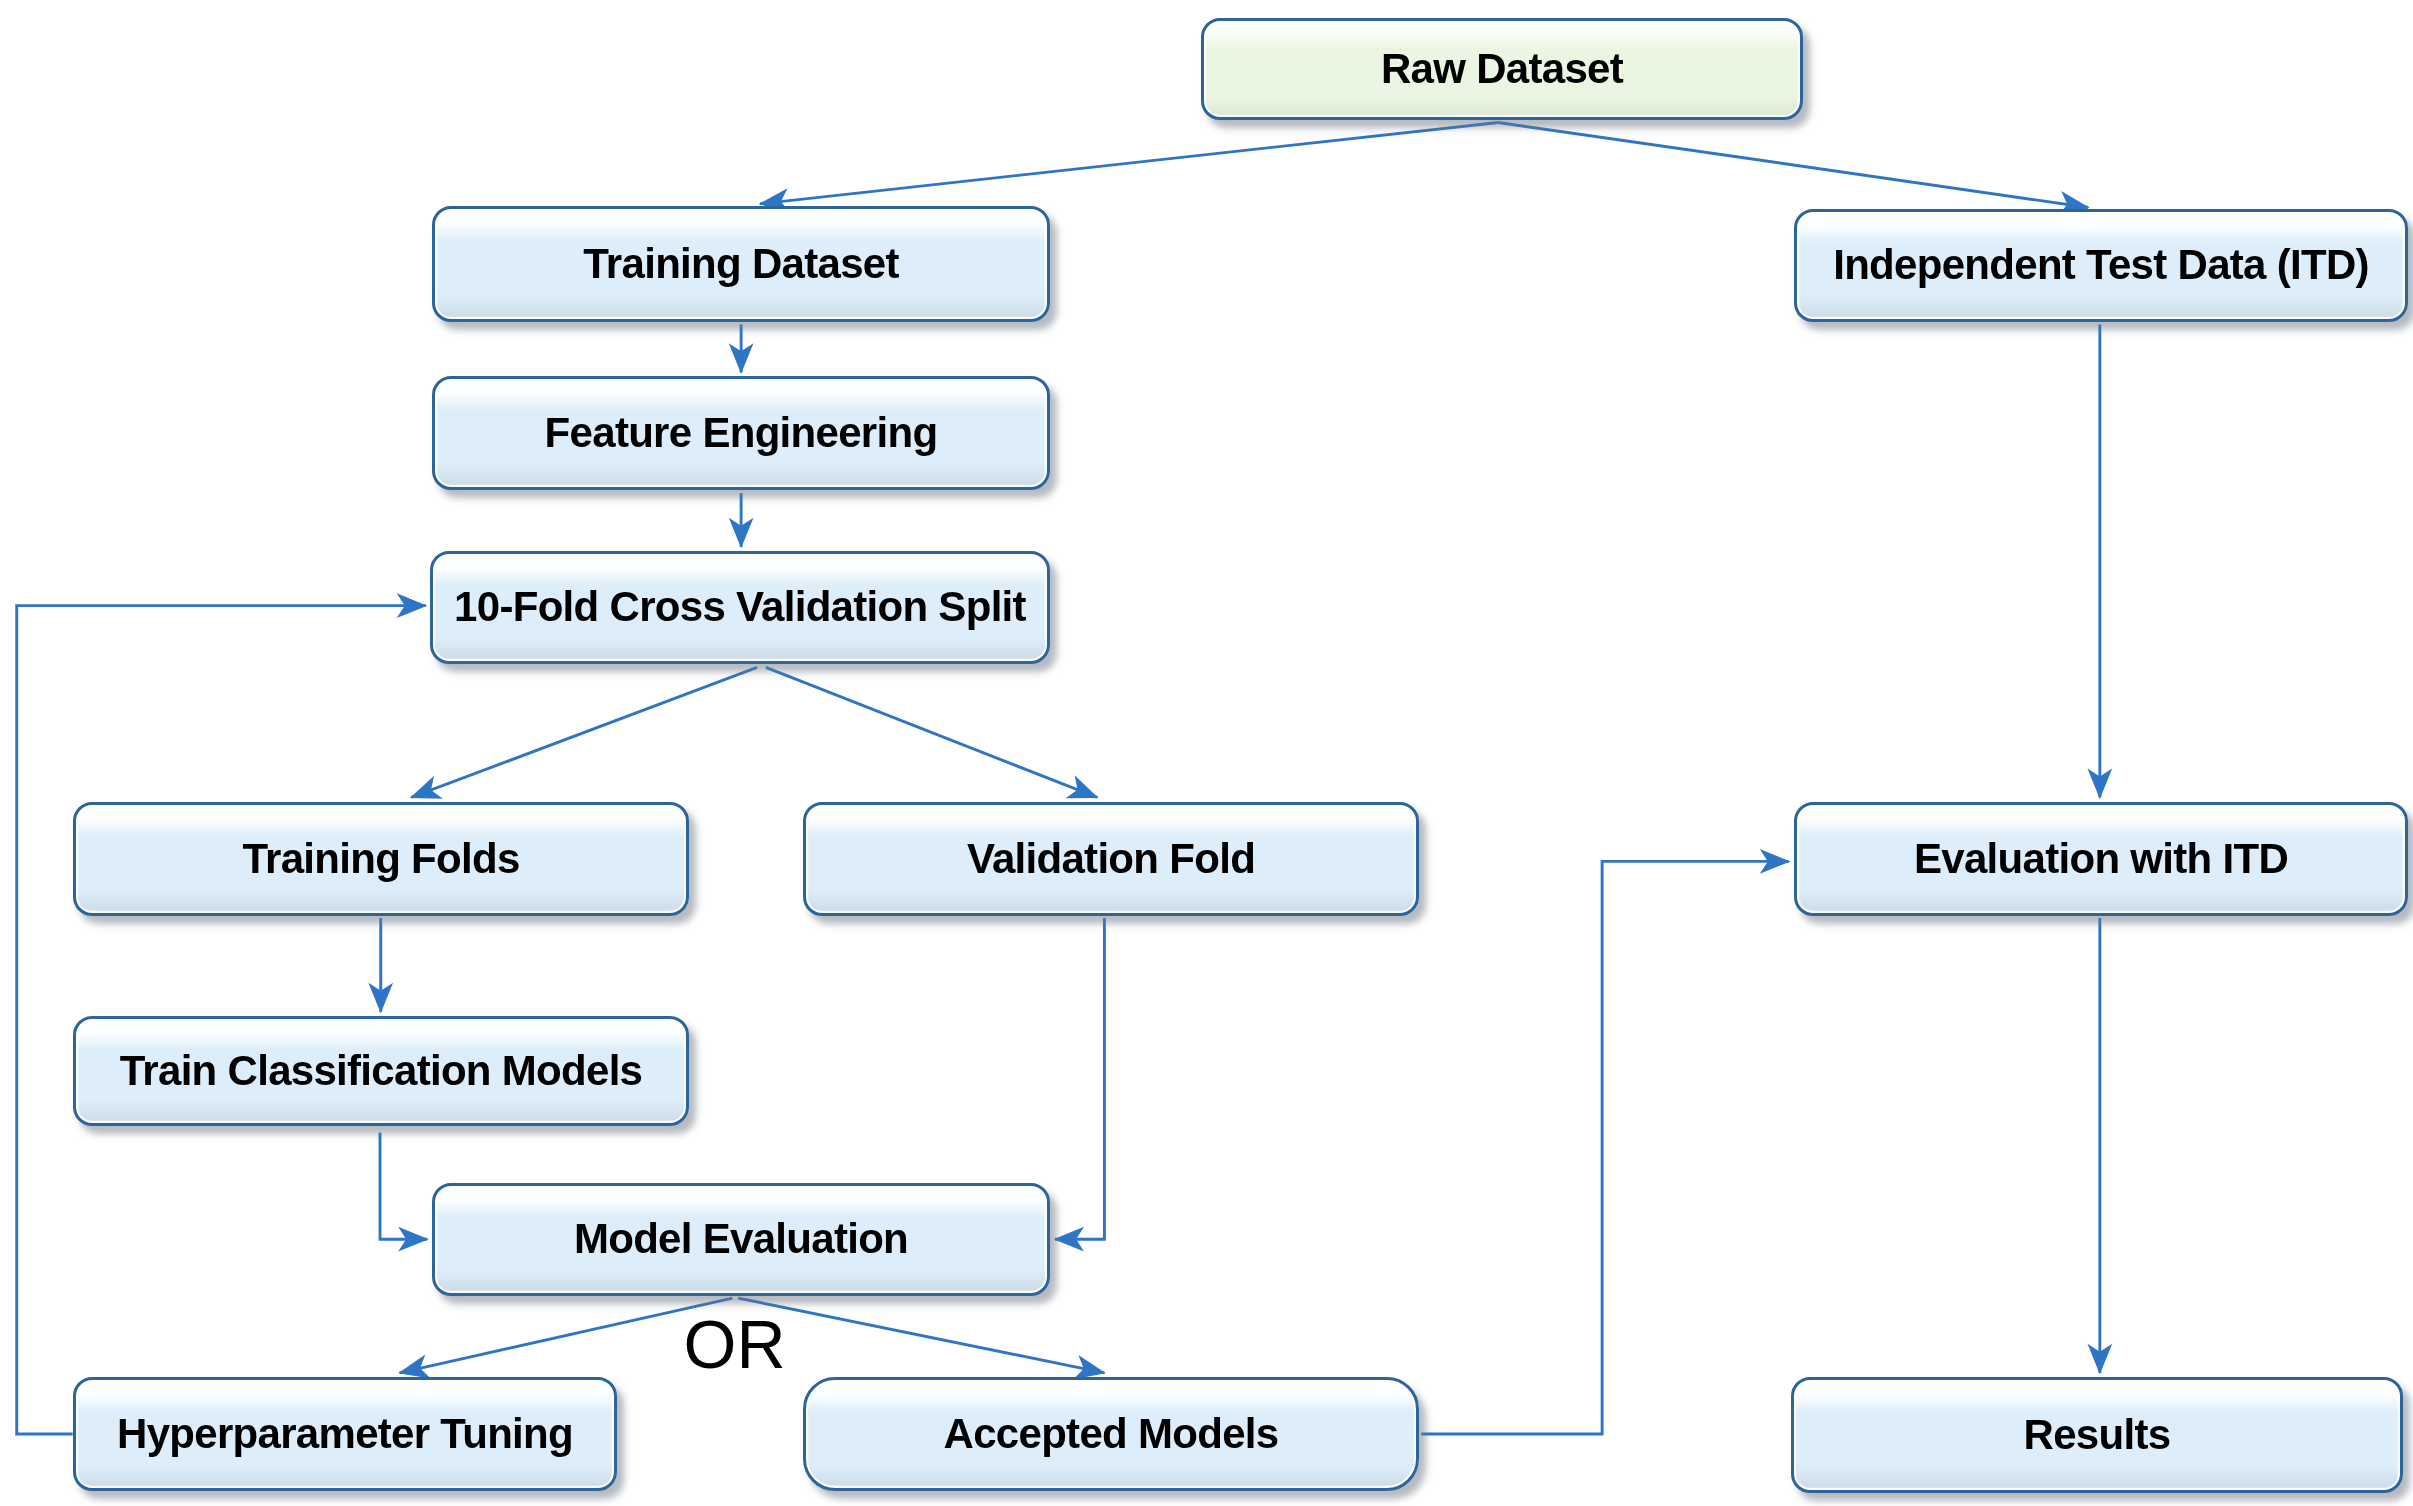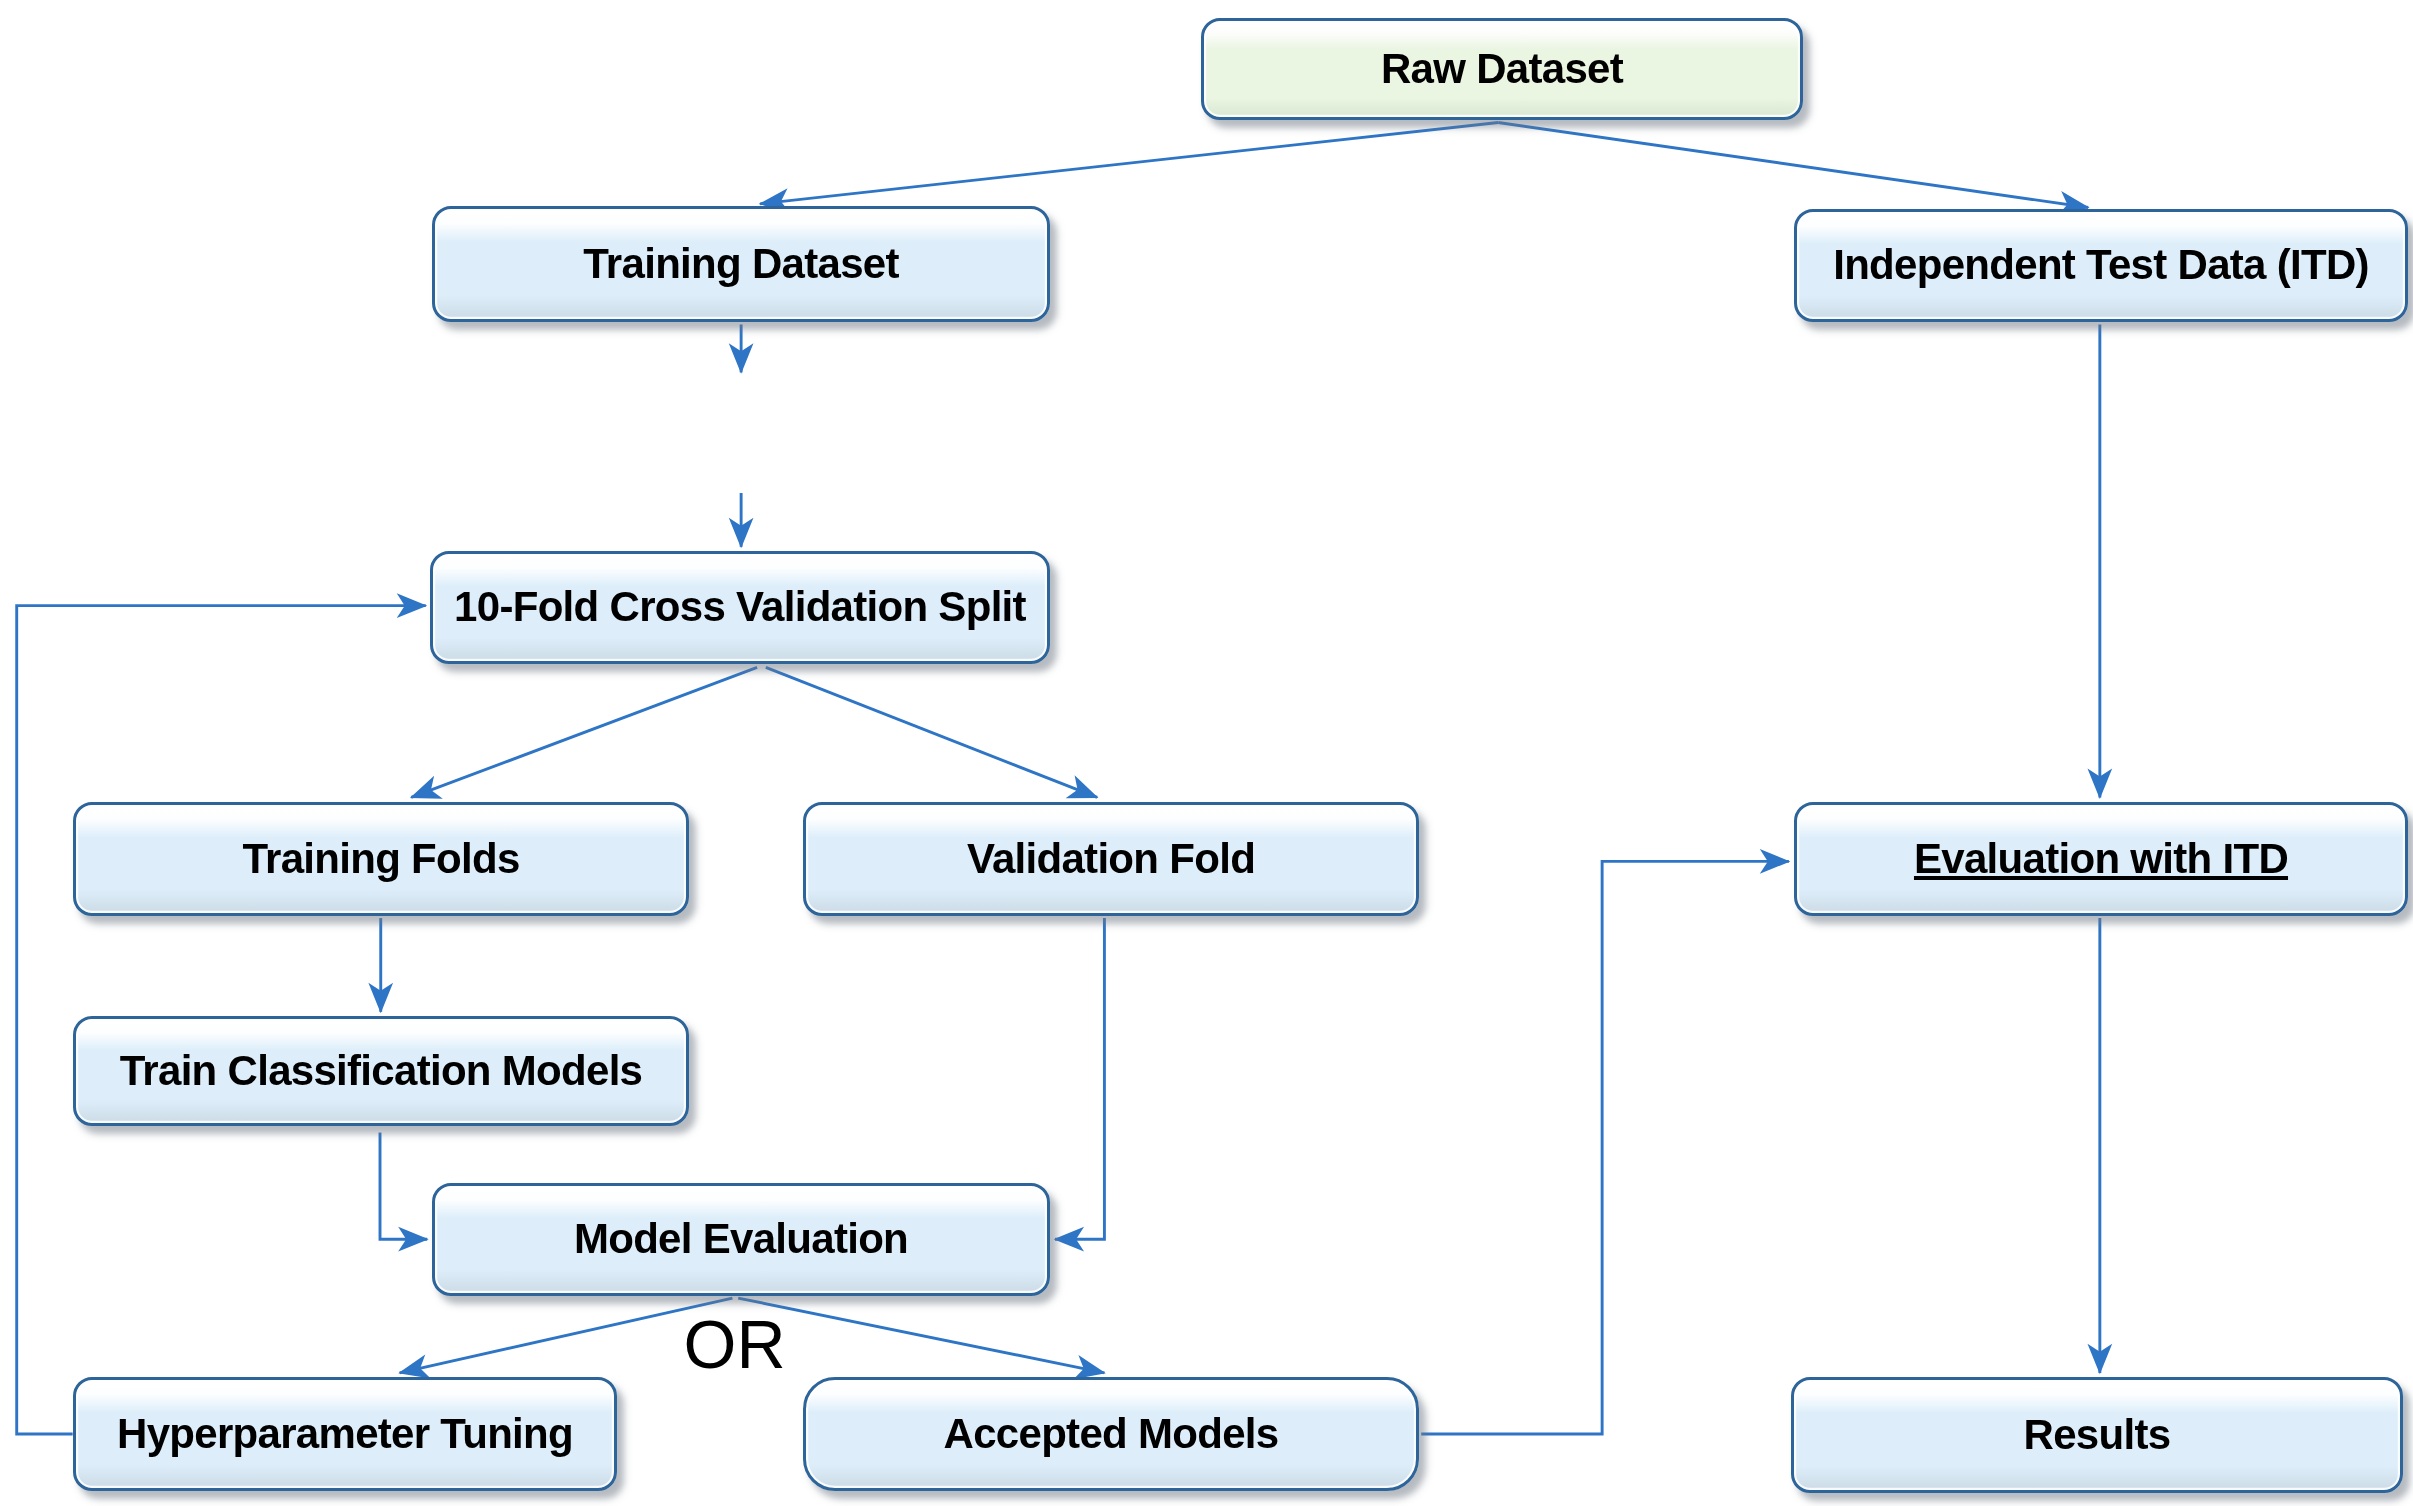--- a/index.html
+++ b/index.html
@@ -84,34 +84,37 @@
   </div>
 
   <div class="node" style="left:432px;top:206px;width:618px;height:116px;">
     <span class="label">Training Dataset</span>
   </div>
 
   <div class="node" style="left:1794px;top:209px;width:614px;height:113px;">
     <span class="label">Independent Test Data (ITD)</span>
   </div>
 
+  <div class="node" style="left:432px;top:376px;width:618px;height:114px;">
+    <span class="label">Feature Engineering</span>
+  </div>
 
   <div class="node" style="left:430px;top:551px;width:620px;height:113px;">
     <span class="label">10-Fold Cross Validation Split</span>
   </div>
 
   <div class="node" style="left:73px;top:802px;width:616px;height:114px;">
     <span class="label">Training Folds</span>
   </div>
 
   <div class="node" style="left:803px;top:802px;width:616px;height:114px;">
     <span class="label">Validation Fold</span>
   </div>
 
-  <div class="node" style="left:1794px;top:802px;width:614px;height:114px;text-decoration:underline;">
+  <div class="node" style="left:1794px;top:802px;width:614px;height:114px;">
     <span class="label">Evaluation with ITD</span>
   </div>
 
   <div class="node" style="left:73px;top:1016px;width:616px;height:110px;">
     <span class="label">Train Classification Models</span>
   </div>
 
   <div class="node" style="left:432px;top:1183px;width:618px;height:113px;">
     <span class="label">Model Evaluation</span>
   </div>

